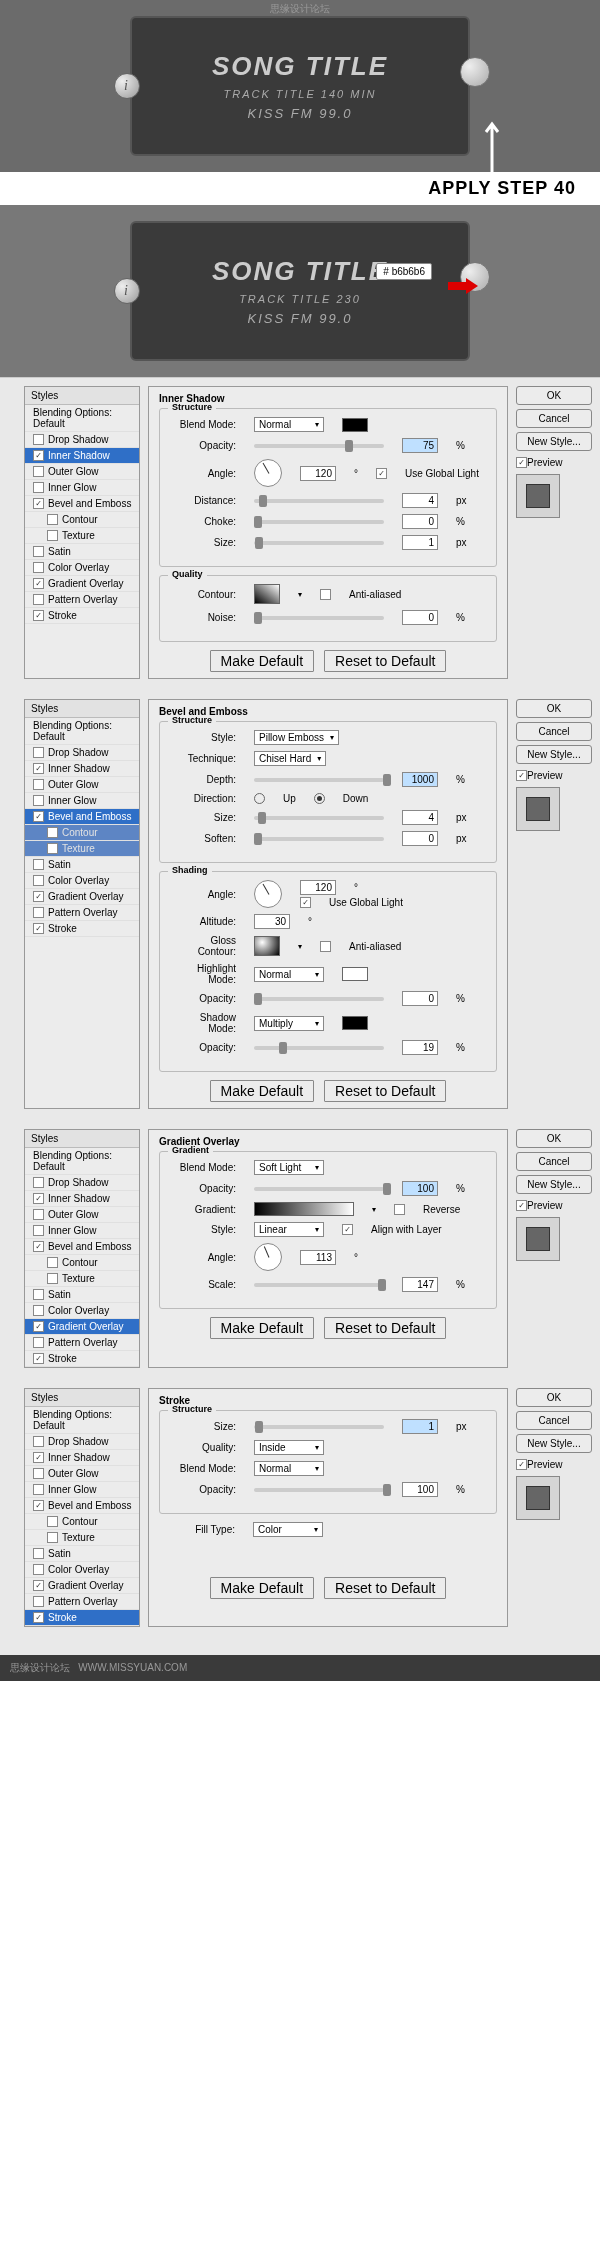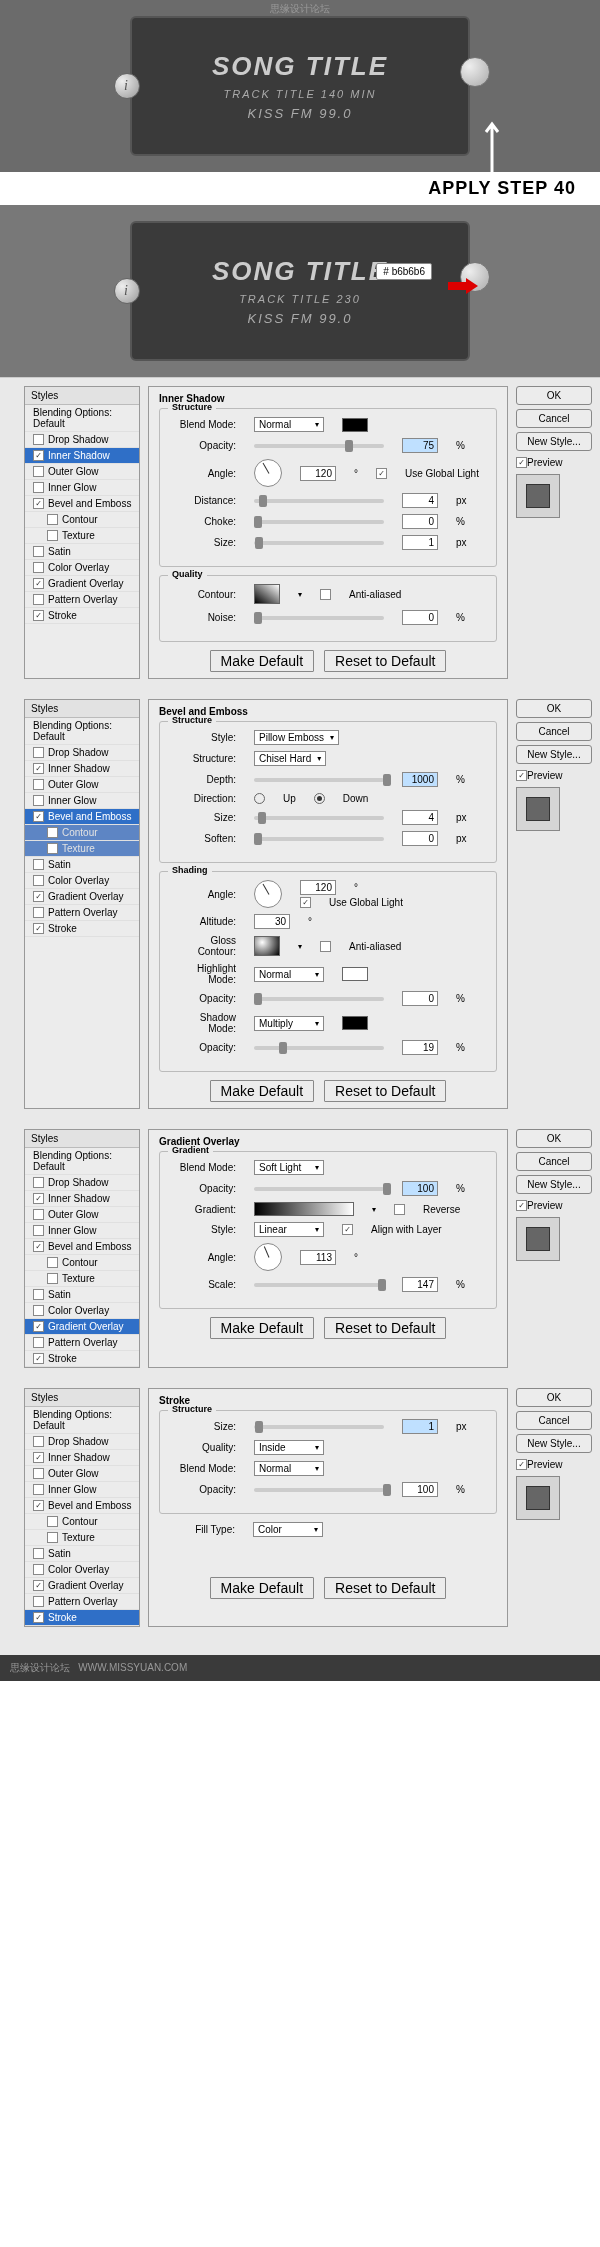--- a/index.html
+++ b/index.html
@@ -299,21 +299,21 @@
   </div>
   <div class="mid">
     <div class="mid-title">Bevel and Emboss</div>
     <div class="fieldset">
       <div class="legend">Structure</div>
       <div class="row">
             <span class="lbl">Style:</span>
             <span class="select">Pillow Emboss</span>
           </div>
       <div class="row">
-            <span class="lbl">Structure:</span>
+            <span class="lbl">Technique:</span>
             <span class="select">Chisel Hard</span>
           </div>
       <div class="row">
             <span class="lbl">Depth:</span>
             <div class="slider">
               <div class="thumb" style="left:99%"></div>
             </div>
             <span class="numbox hl">1000</span>
             <span class="unit">%</span>
           </div>

